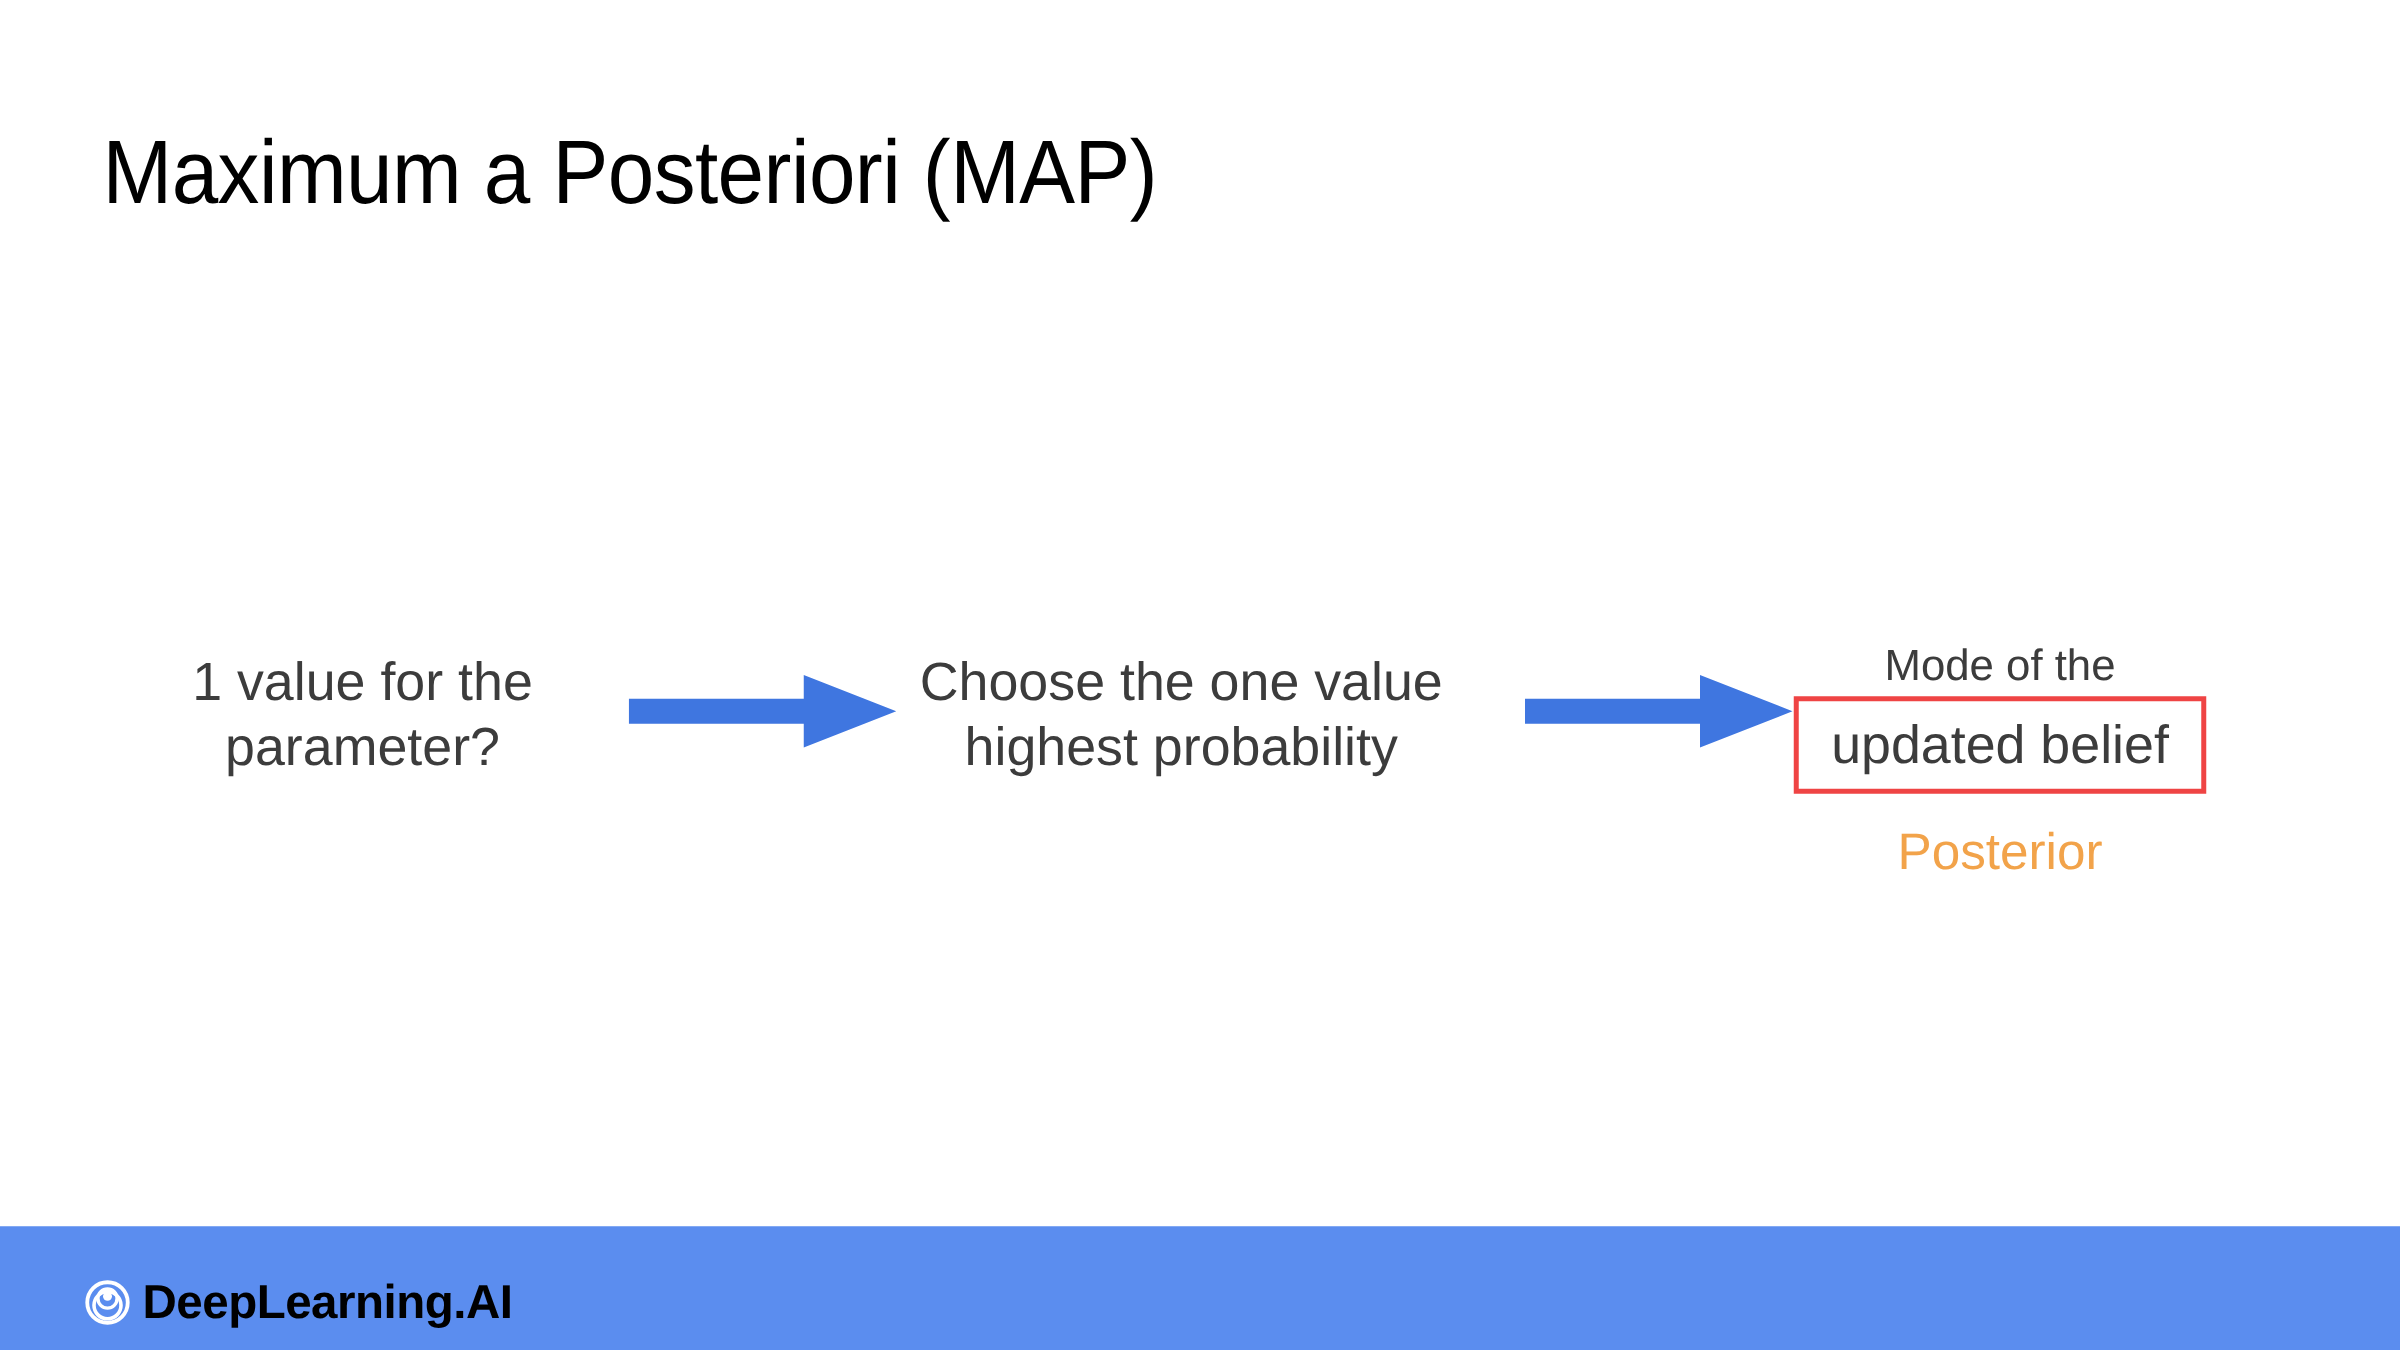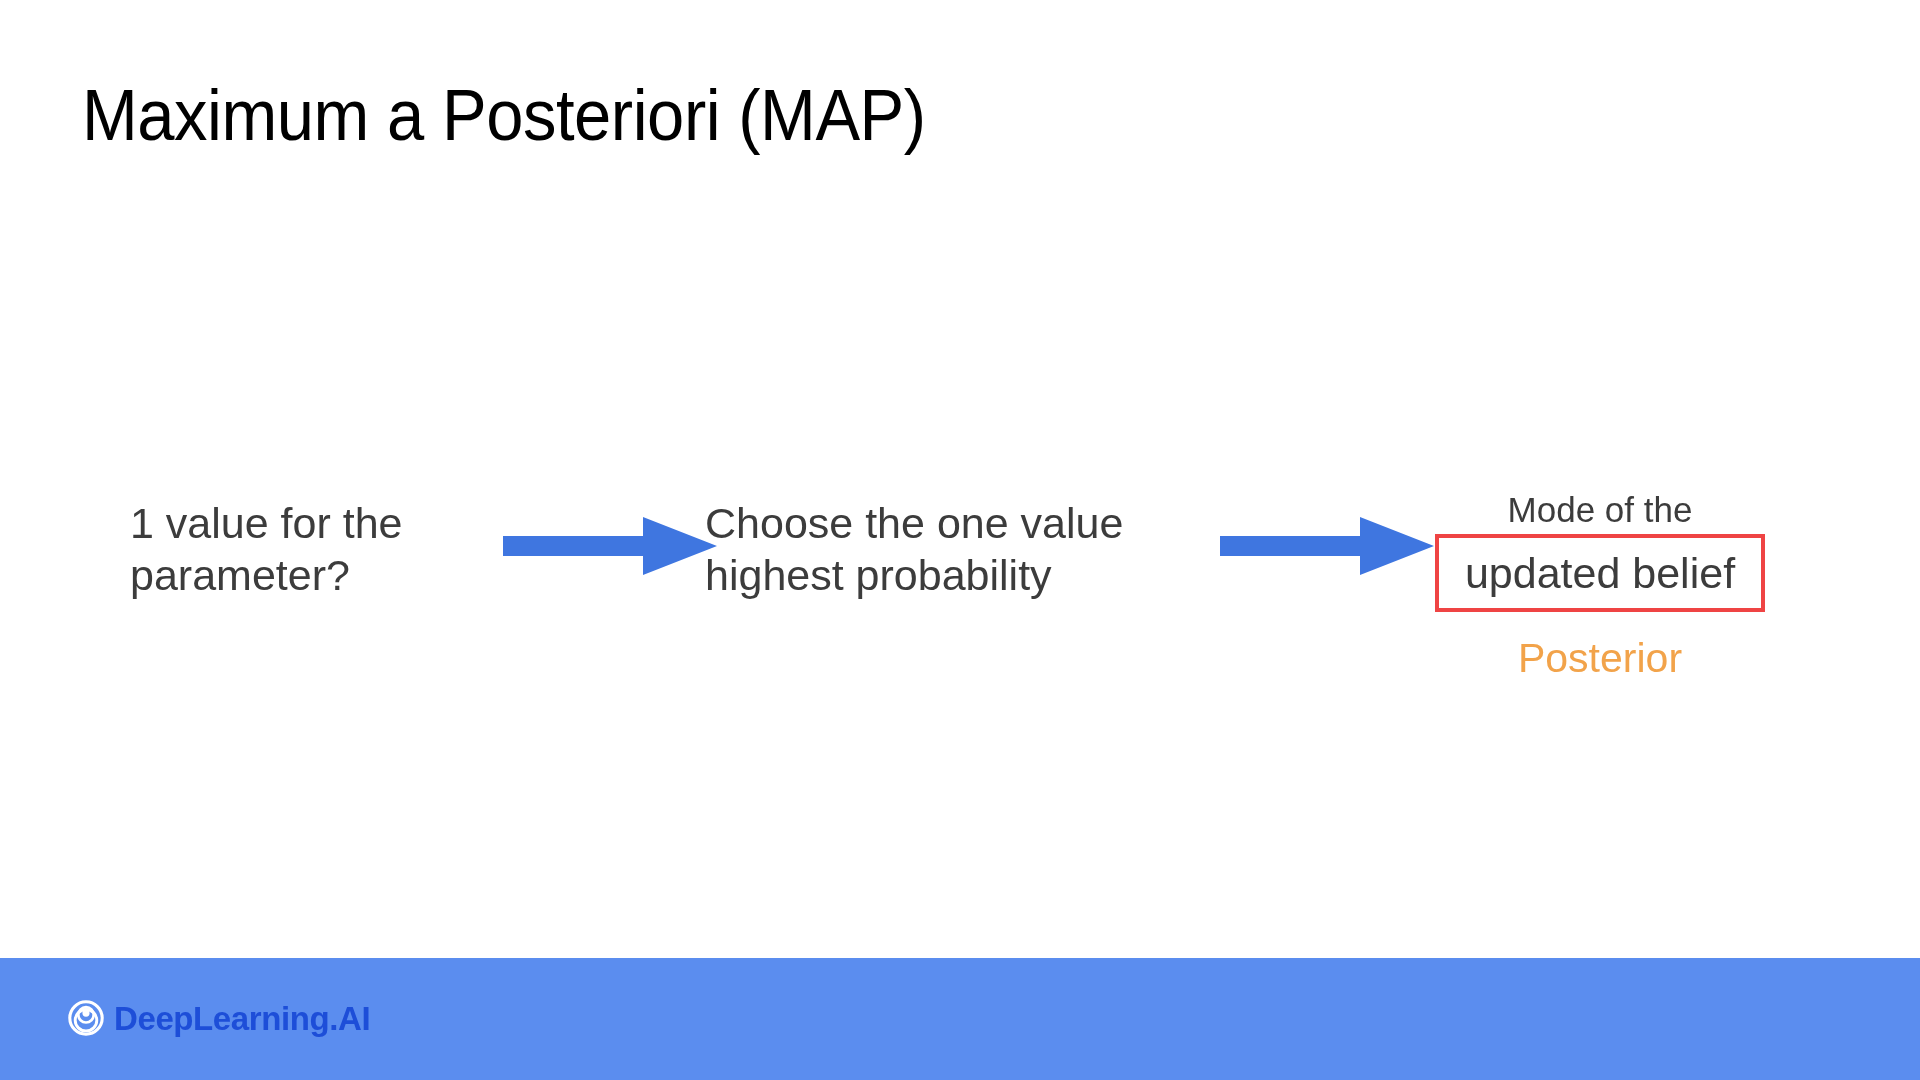--- a/index.html
+++ b/index.html
@@ -12,20 +12,21 @@
     height: 1080px;
     overflow: hidden;
     font-family: "Liberation Sans", sans-serif;
     position: relative;
   }
 
   .slide {
     position: absolute;
     inset: 0;
     background: #ffffff;
+    margin-top: 23px;
   }
 
   
   .slide-title {
     position: absolute;
     left: 82px;
     top: 78px;
     font-size: 72px;
     line-height: 1.05;
     font-weight: 400;
@@ -43,20 +44,21 @@
     top: 470px;
     width: 1920px;
     height: 220px;
   }
 
   .flow-text {
     position: absolute;
     color: #3c3c3c;
     font-size: 43px;
     line-height: 1.22;
+    text-align: center;
     font-weight: 400;
     white-space: pre-line;
   }
 
   .step-1 {
     left: 130px;
     top: 27px;
     width: 320px;
   }
 
@@ -144,22 +146,22 @@
     gap: 10px;
   }
 
   .brand-mark {
     width: 36px;
     height: 36px;
     flex: 0 0 36px;
   }
 
   .brand-text {
-    color: #1d4ed8;
-    font-size: 33px;
+    color: #000000;
+    font-size: 38px;
     font-weight: 700;
     letter-spacing: -0.4px;
     line-height: 1;
     white-space: nowrap;
   }
 </style>
 </head>
 <body>
 
 <div class="slide">

